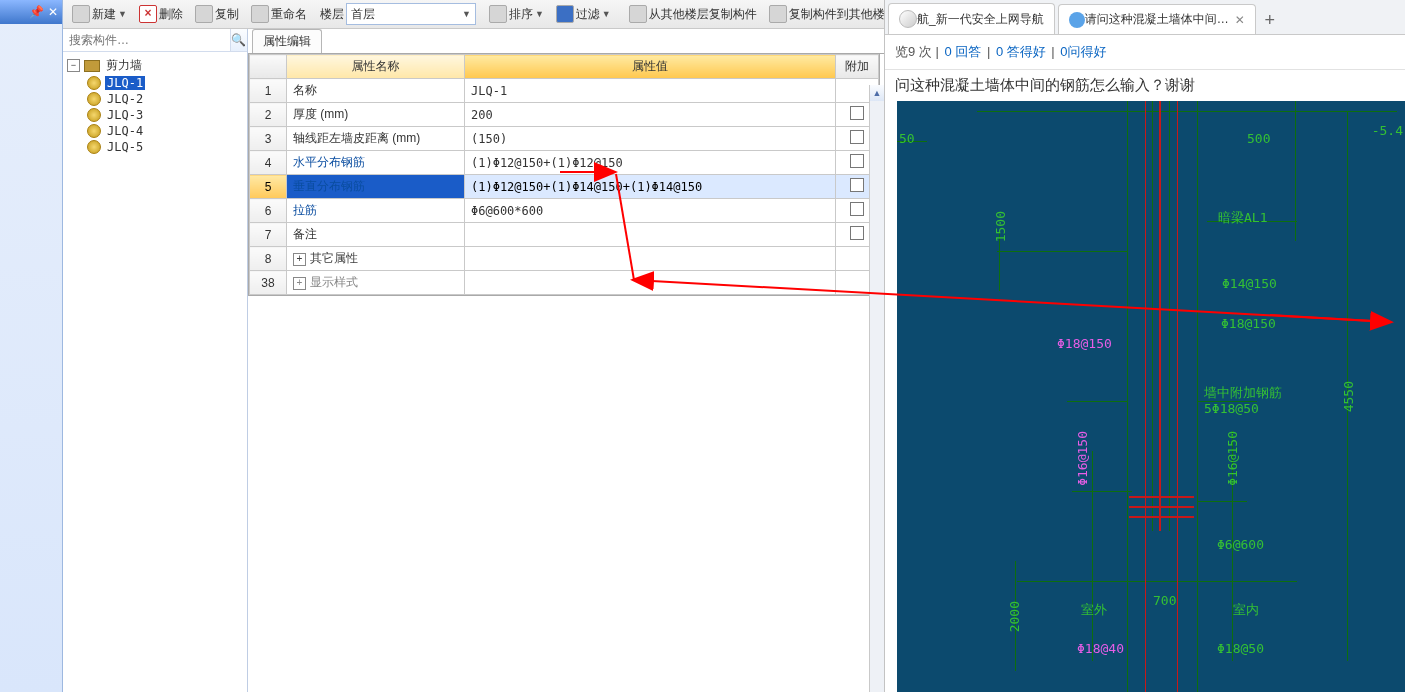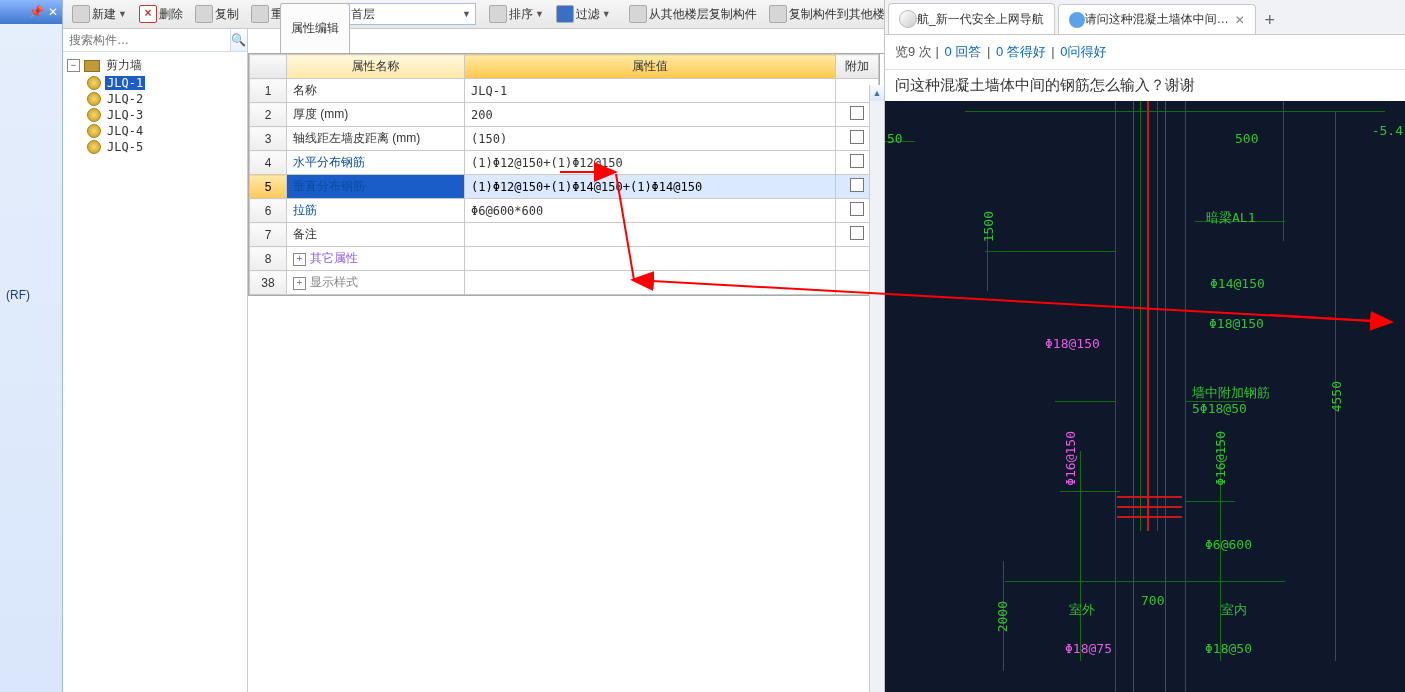--- a/index.html
+++ b/index.html
@@ -28,21 +28,21 @@
   .tree-exp{width:11px;height:11px;border:1px solid #888;display:flex;align-items:center;justify-content:center;font-size:9px;line-height:1;background:#fff;cursor:pointer;}
   .tree-ico{width:14px;height:10px;background:#c19b3a;border:1px solid #8c6f1f;}
   .tree-ico.gear{width:12px;height:12px;border-radius:50%;background:radial-gradient(#f5d76e,#c49b1a);border:1px solid #aa7f0f;}
   .tree-children{padding-left:20px;}
   .tree-leaf{display:flex;align-items:center;gap:4px;padding:1px 2px;cursor:pointer;}
   .tree-leaf.selected span.lbl{background:#1a5cc8;color:#fff;}
   .lbl{font-family:"SimSun",monospace;padding:0 2px;}
   
   .propwrap{flex:1;display:flex;flex-direction:column;min-width:0;position:relative;}
   .tabbar{height:24px;display:flex;align-items:flex-end;padding-left:4px;border-bottom:1px solid #a9a9a9;}
-  .tab{border:1px solid #b6b6b6;border-bottom:none;padding:16px 10px;font-size:12px;background:#fcfcfc;border-radius:3px 3px 0 0;margin-left:28px;}
+  .tab{border:1px solid #b6b6b6;border-bottom:none;padding:3px 10px;font-size:12px;background:#fcfcfc;border-radius:3px 3px 0 0;}
   .grid-holder{position:relative;border:1px solid #a9a9a9;border-top:none;margin:0 4px 0 0;}
   table.grid{border-collapse:collapse;width:100%;}
   table.grid th,table.grid td{border:1px solid #c9c9c9;font-size:12px;padding:2px 6px;height:19px;}
   table.grid thead th{background:linear-gradient(#fff7df,#ffe7a8);text-align:center;font-weight:normal;}
   table.grid thead th:last-child{background:linear-gradient(#fafafa,#e8e8e8);}
   table.grid thead th:first-child{background:linear-gradient(#fafafa,#e8e8e8);width:24px;}
   table.grid thead th.vcol{background:linear-gradient(#ffeaa2,#ffc84e);}
   table.grid td.rownum{background:linear-gradient(#fbfbfb,#eee);text-align:center;width:24px;color:#333;}
   table.grid td.name{color:#333;}
   table.grid td.name.link{color:#0a4da0;}
@@ -59,21 +59,21 @@
   .tabs-browser{height:34px;background:#f0f2f5;display:flex;align-items:flex-end;border-bottom:1px solid #c9c9c9;}
   .btab{display:flex;align-items:center;gap:0;border:1px solid #c9c9c9;border-bottom:none;padding:6px 10px;font-size:12px;margin-left:3px;background:#fff;border-radius:4px 4px 0 0;max-width:210px;}
   .btab .cls{color:#888;cursor:pointer;}
   .btab .ico16{width:16px;height:16px;background:#5aa3e8;border-radius:50%;}
   .btab .ico16.g{background:linear-gradient(135deg,#fff,#ccc);border:1px solid #bbb;}
   .btab.active{background:#fff;}
   .newtab{width:28px;height:28px;display:flex;align-items:center;justify-content:center;font-size:18px;color:#666;cursor:pointer;}
   .infobar{padding:8px 10px;font-size:13px;color:#555;border-bottom:1px solid #e2e2e2;}
   .infobar a{color:#0a65c2;text-decoration:none;margin:0 2px;}
   .question{padding:6px 10px;font-size:15px;color:#333;}
-  .cad{flex:1;background:#0f172a;position:relative;overflow:hidden;}
+  .cad{flex:1;background:#0c4a6e;position:relative;overflow:hidden;margin-left:12px;}
   .cad .hln{position:absolute;background:#0d6e0d;height:1px;}
   .cad .vln{position:absolute;background:#0d6e0d;width:1px;}
   .cad .redln{position:absolute;background:#c81818;}
   .cad .txt{position:absolute;font-size:13px;font-family:"SimSun",monospace;white-space:nowrap;}
   .cad .g{color:#34c034;}
   .cad .m{color:#e65ee6;}
   .cad .vtxt{writing-mode:vertical-rl;transform:rotate(180deg);}
   
   .arrow-svg{position:absolute;left:0;top:0;pointer-events:none;}
   
@@ -82,24 +82,20 @@
 </style>
 </head>
 <body>
 
 <div class="root">
 
   <div class="leftpanel">
     <div class="leftpanel-header">
       <span>📌</span>
       <span>✕</span>
-    </div>
-    <div class="leftpanel-body">
-      <div style="height:260px"></div>
-      <div>(RF)</div>
     </div>
   </div>
 
   <div class="main">
     <div class="toolbar">
       <div class="btn">
           <span class="ico"></span>
           <span>新建</span>
           <span class="caret">▼</span>
         </div>
@@ -245,21 +241,21 @@
                   <td class="chk"><span class="chkbox"></span></td>
                 </tr>
                 <tr>
                   <td class="rownum">7</td>
                   <td class="name">备注</td>
                   <td class="val"></td>
                   <td class="chk"><span class="chkbox"></span></td>
                 </tr>
                 <tr>
                   <td class="rownum">8</td>
-                  <td class="name" style="color: #8b5cf6;"><span class="expander">+</span>其它属性</td>
+                  <td class="name" style="color: #404040;"><span class="expander">+</span>其它属性</td>
                   <td class="val"></td>
                   <td class="chk"></td>
                 </tr>
                 <tr>
                   <td class="rownum">38</td>
                   <td class="name" style="color: rgb(136, 136, 136);"><span class="expander">+</span>显示样式</td>
                   <td class="val"></td>
                   <td class="chk"></td>
                 </tr>
               </tbody>
@@ -339,21 +335,21 @@
 
       <div class="txt m vtxt" style="left:178px;top:330px">Φ16@150</div>
       <div class="txt g vtxt" style="left:328px;top:330px">Φ16@150</div>
       <div class="txt g" style="left:320px;top:436px">Φ6@600</div>
 
       <div class="txt g" style="left:184px;top:500px">室外</div>
       <div class="txt g" style="left:336px;top:500px">室内</div>
       <div class="txt g" style="left:256px;top:492px">700</div>
 
       <div class="txt g vtxt" style="left:110px;top:500px">2000</div>
-      <div class="txt m" style="left:180px;top:540px">Φ18@75</div>
+      <div class="txt m" style="left:180px;top:540px">Φ18@40</div>
       <div class="txt g" style="left:320px;top:540px">Φ18@50</div>
     </div>
   </div>
 
   <svg class="arrow-svg" width="1405" height="692">
     <defs>
       <marker id="ah" markerWidth="12" markerHeight="12" refX="10" refY="5" orient="auto">
         <path d="M0,0 L12,5 L0,10 Z" fill="#ff0000"></path>
       </marker>
     </defs>

